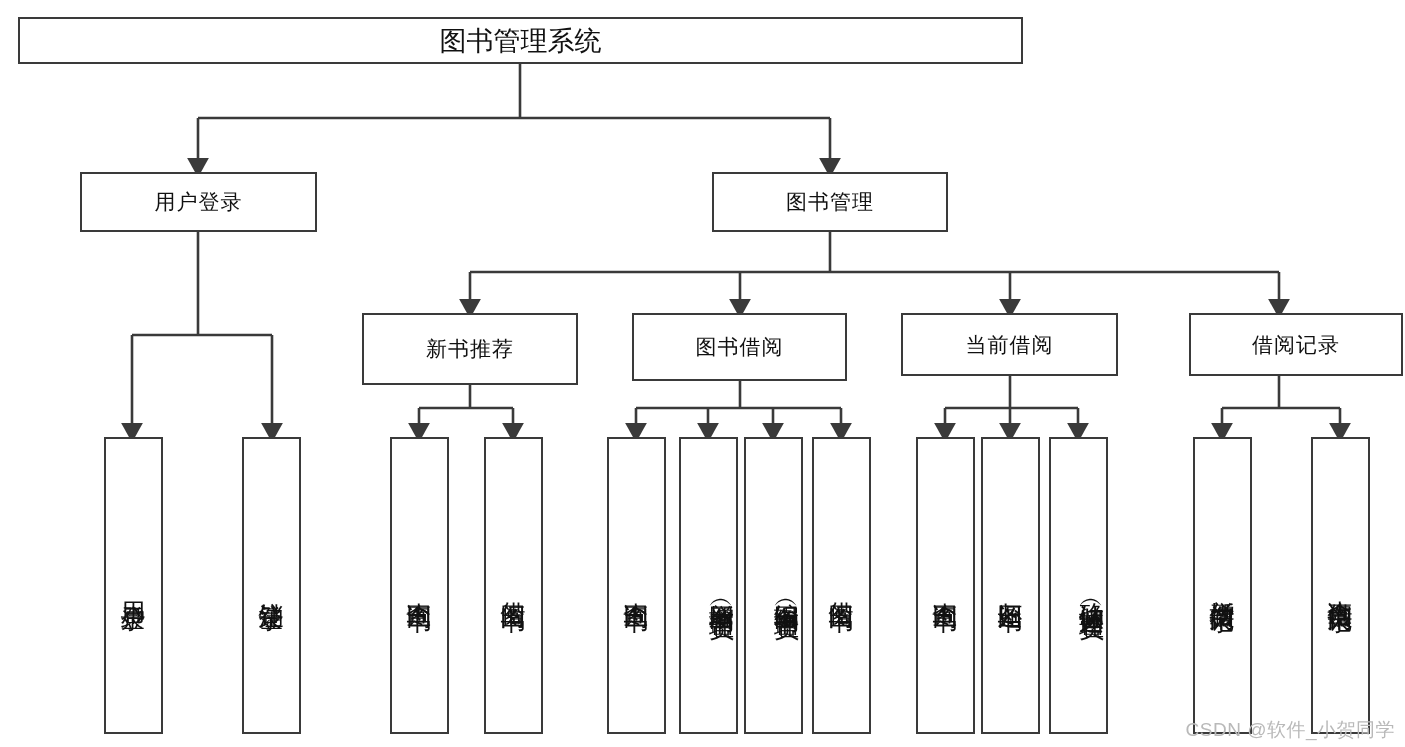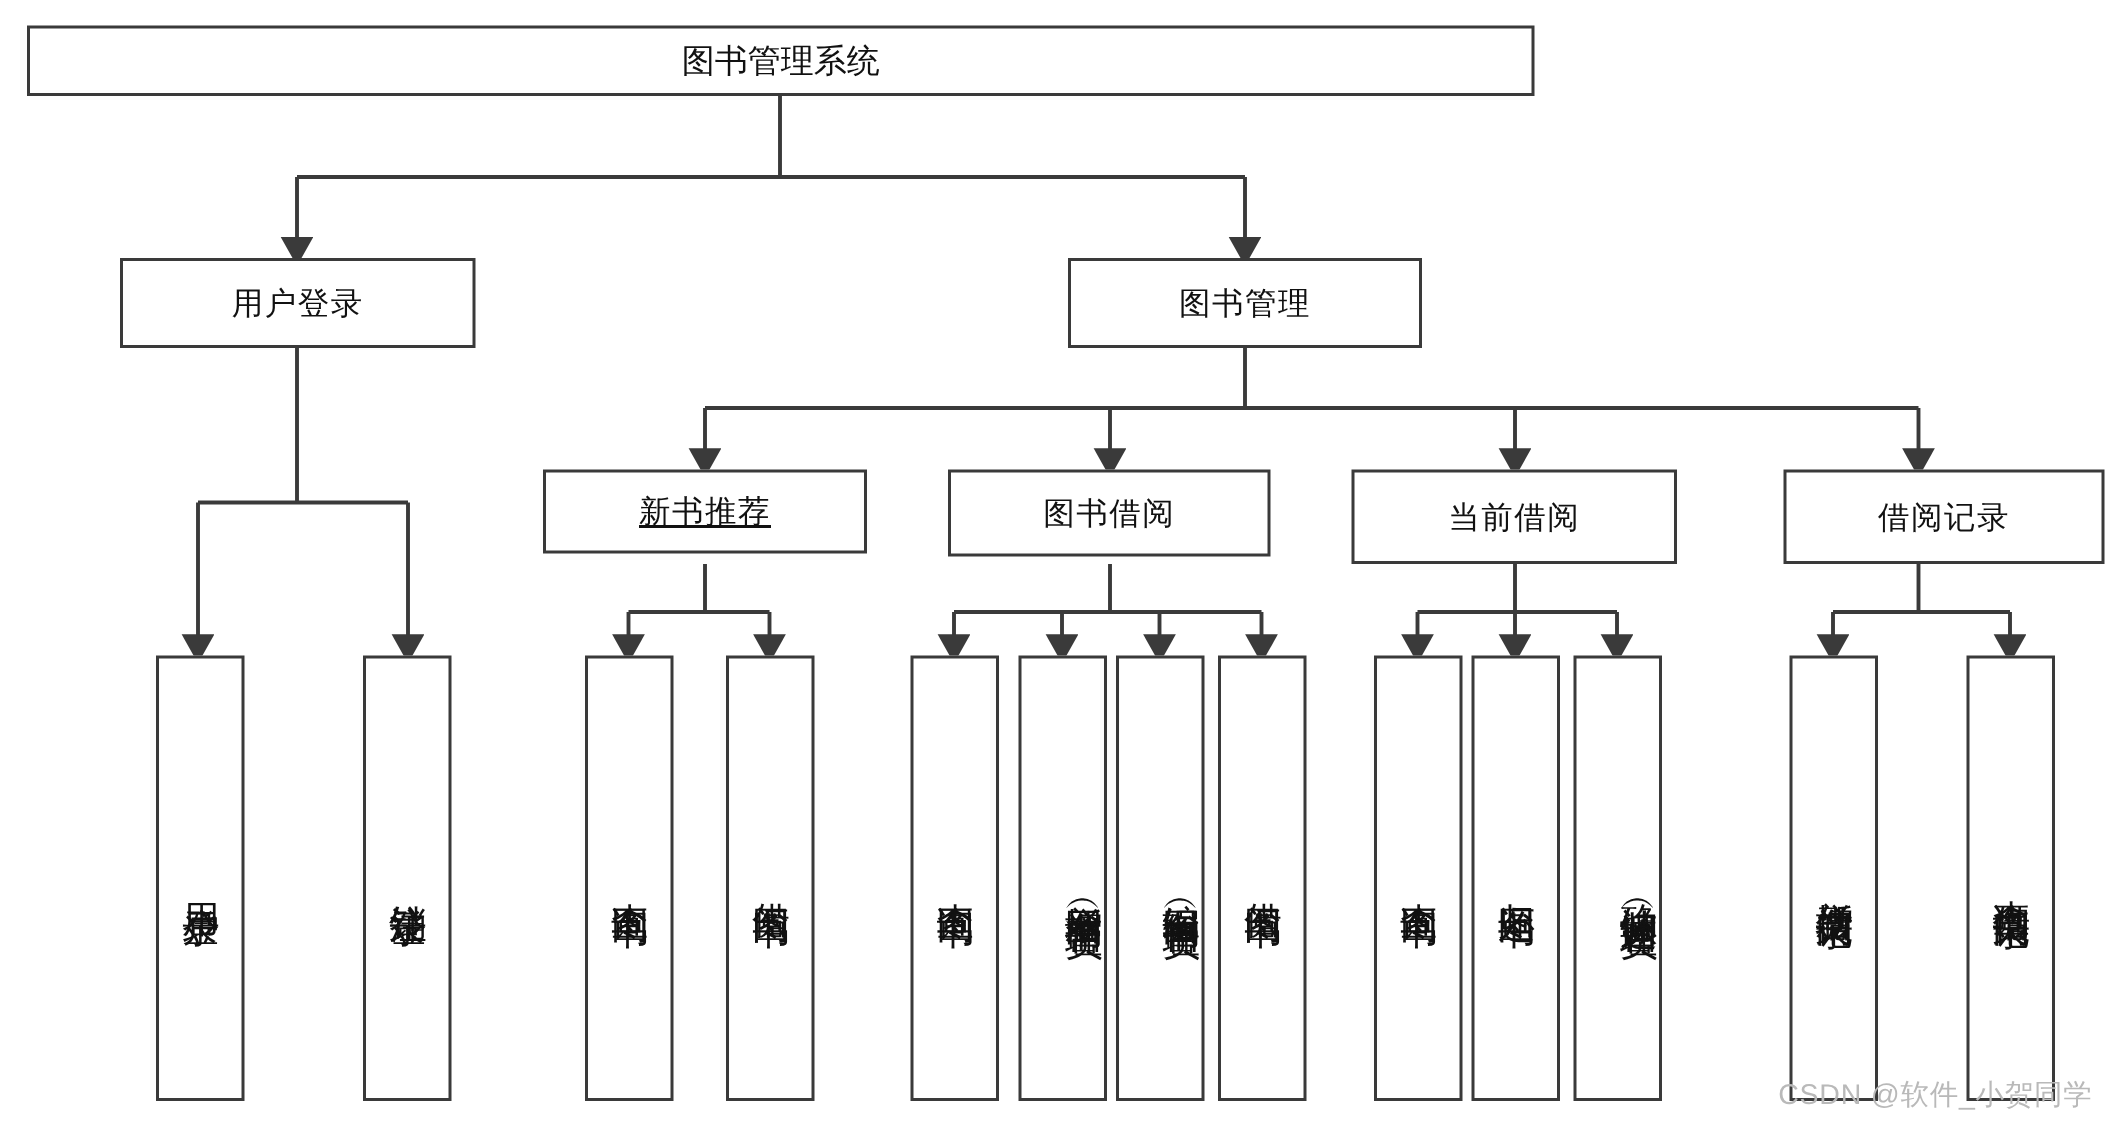--- a/index.html
+++ b/index.html
@@ -9,21 +9,21 @@
     overflow:hidden;position:relative;
   }
   #canvas{position:absolute;left:0;top:0;width:1405px;height:747px;}
   .node{
     position:absolute;box-sizing:border-box;
     border:2px solid #3a3a3a;background:#ffffff;
     display:flex;align-items:center;justify-content:center;
     color:#111111;
   }
   .node.horiz{font-size:21px;letter-spacing:1px;}
-  .node.title{font-size:22px;}
+  .node.title{font-size:27px;}
   .node.leaf{
     writing-mode:vertical-rl;text-orientation:upright;
     font-size:25px;line-height:1.12;letter-spacing:2px;
     align-items:flex-start;justify-content:center;
     padding-top:12px;white-space:nowrap;
   }
   .node.leaf.short{align-items:center;padding-top:0;}
   #watermark{
     position:absolute;right:10px;bottom:4px;
     font-size:19px;color:#b9b9b9;letter-spacing:0.5px;
@@ -87,24 +87,24 @@
   <span>图书管理系统</span>
 </div>
 
 <div class="node horiz" style="left:80px;top:172px;width:237px;height:60px;">
   <span>用户登录</span>
 </div>
 <div class="node horiz" style="left:712px;top:172px;width:236px;height:60px;">
   <span>图书管理</span>
 </div>
 
-<div class="node horiz" style="left:362px;top:313px;width:216px;height:56px;text-decoration:underline;">
+<div class="node horiz" style="left:362px;top:313px;width:216px;height:72px;">
   <span>新书推荐</span>
 </div>
-<div class="node horiz" style="left:632px;top:313px;width:215px;height:58px;">
+<div class="node horiz" style="left:632px;top:313px;width:215px;height:68px;">
   <span>图书借阅</span>
 </div>
 <div class="node horiz" style="left:901px;top:313px;width:217px;height:63px;">
   <span>当前借阅</span>
 </div>
 <div class="node horiz" style="left:1172px;top:313px;width:214px;height:63px;margin-left:17px;">
   <span>借阅记录</span>
 </div>
 
 <div class="node leaf short" style="left:104px;top:437px;width:59px;height:297px;">

